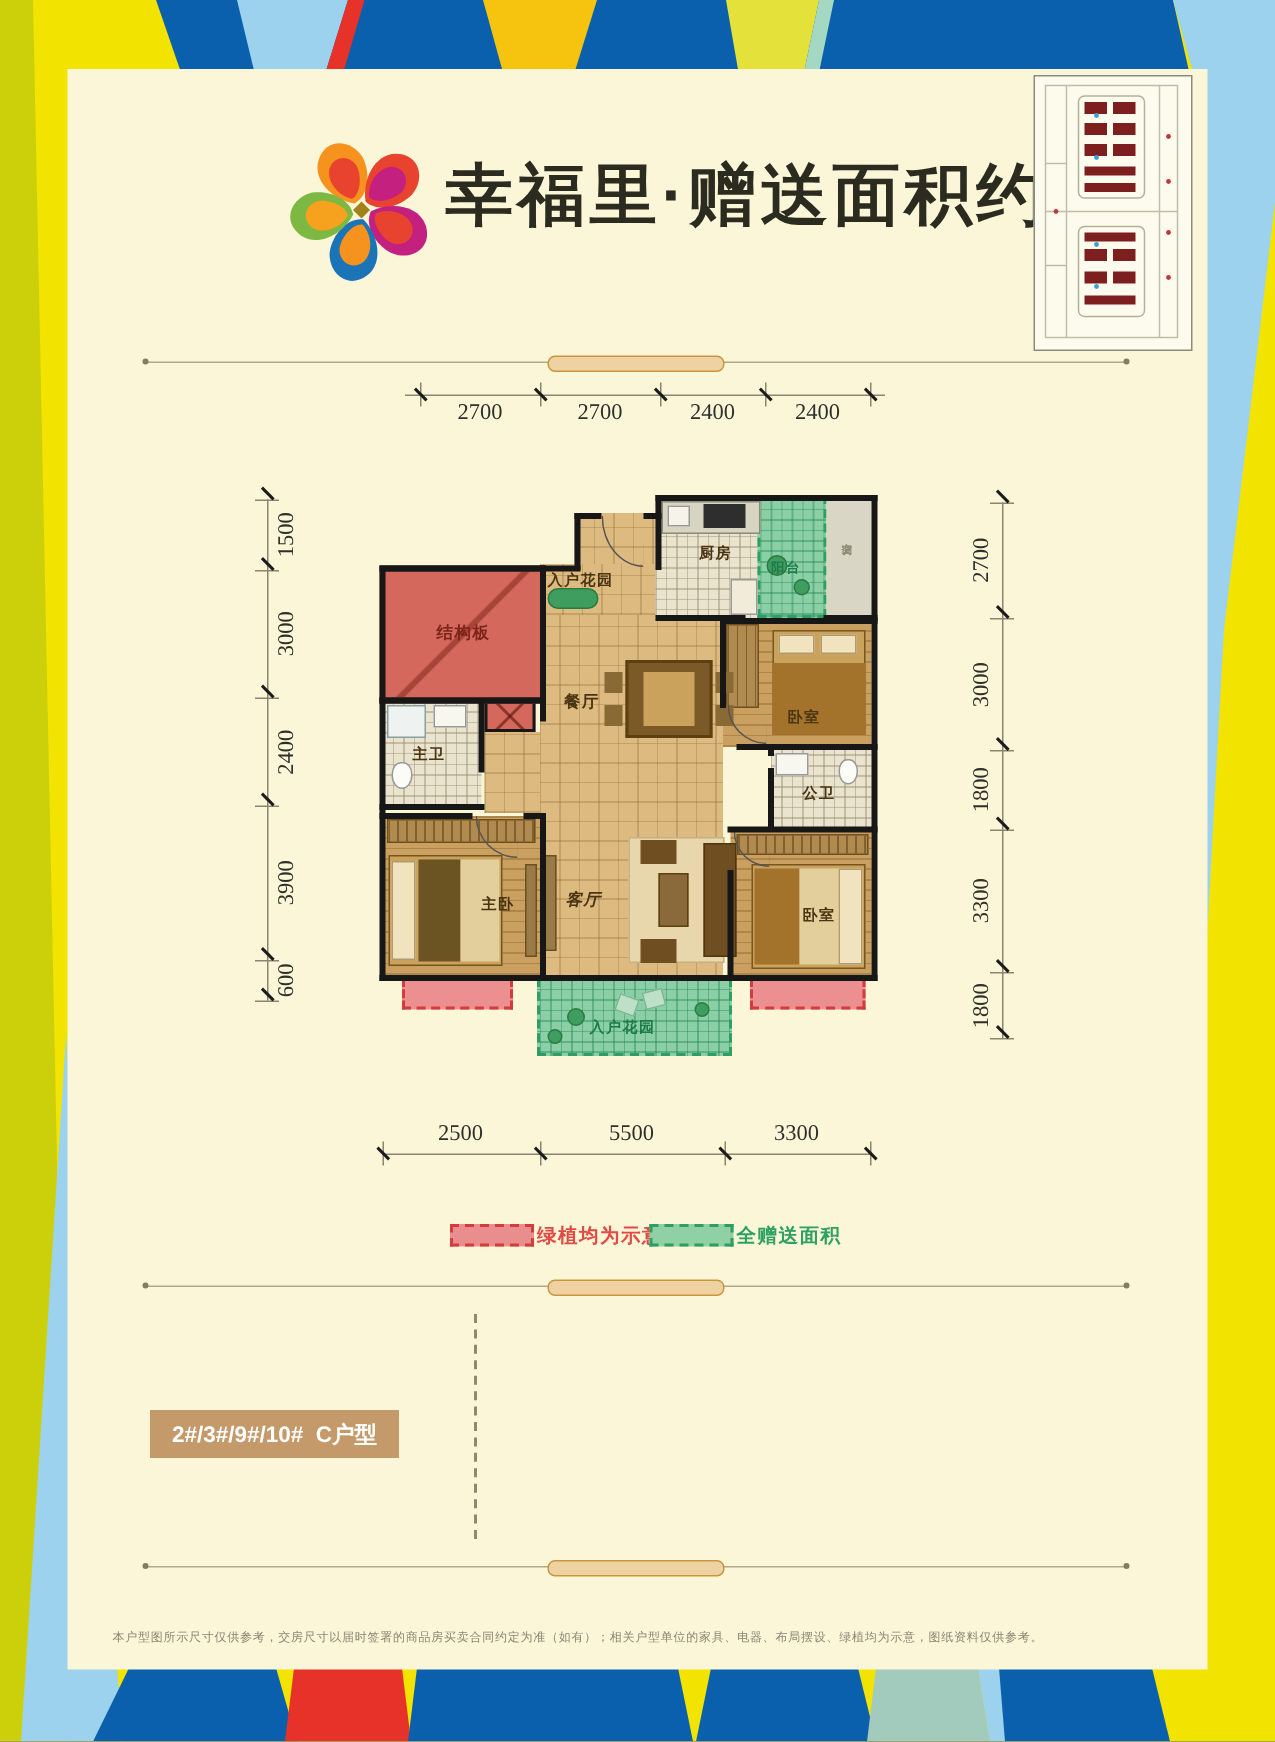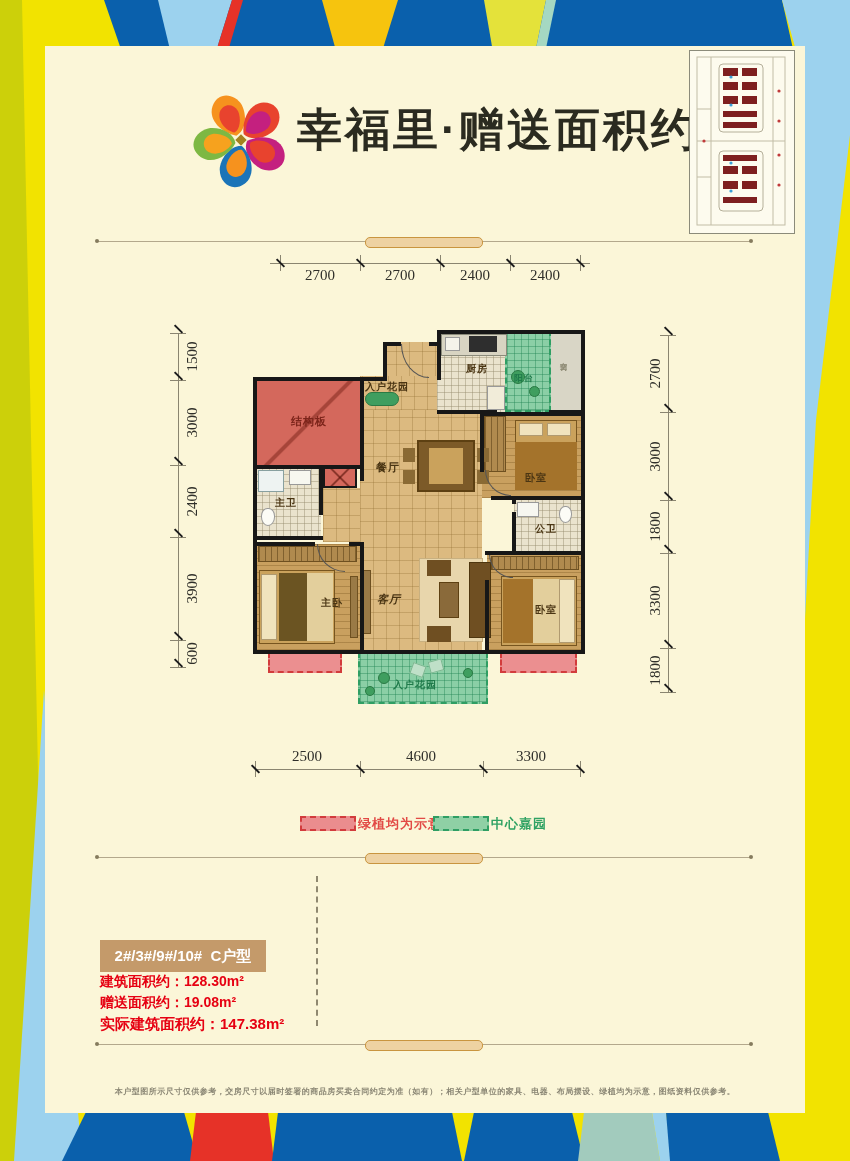--- a/index.html
+++ b/index.html
@@ -59,22 +59,22 @@
   .legend-swatch{position:absolute;height:11px;width:52px;}
   .legend-label{position:absolute;font-size:13px;font-weight:bold;letter-spacing:1px;}
   .badge{position:absolute;left:55px;top:834px;width:166px;height:56px;background:#e4007f;color:#fff;
          display:flex;align-items:center;justify-content:center;font-size:33px;font-weight:900;letter-spacing:4px;}
   .tanbox{position:absolute;left:55px;top:894px;width:166px;height:32px;background:#c49a6a;color:#fff;
           display:flex;align-items:center;justify-content:center;font-size:15px;font-weight:bold;white-space:pre;}
   .areas{position:absolute;left:55px;top:927px;}
   .areas p{margin:0 0 3px 0;font-size:14px;font-weight:bold;color:#e60012;white-space:pre;}
   .areas p:last-child{font-size:15px;}
   .vdash{position:absolute;left:271px;top:830px;height:150px;width:0;border-left:2px dashed #8f8870;}
-  .disclaimer{position:absolute;left:30px;top:1032px;width:700px;text-align:center;
-              font-size:8px;color:#8a8674;letter-spacing:0.5px;font-weight:bold;}
+  .disclaimer{position:absolute;left:30px;top:1032px;width:700px;text-align:left;
+              font-size:8px;color:#8a8674;letter-spacing:0.5px;}
   .siteplan{position:absolute;left:644px;top:4px;width:104px;height:182px;background:#fdfbee;border:1px solid #8b8b7a;}
 </style>
 </head>
 <body>
 
 <div class="poster">
 
   <div class="layer" style="background:#ccd00a;clip-path:polygon(0 0,22px 0,46px 1161px,0 1161px);"></div>
   <div class="layer" style="background:#9cd2ee;clip-path:polygon(14px 1161px,82px 1161px,44px 690px);"></div>
   <div class="layer" style="background:#0a60ac;clip-path:polygon(104px 0,782px 0,795px 58px,124px 58px);"></div>
@@ -197,21 +197,21 @@
     <span class="dim-label-v" style="left:588px;top:472px;">1800</span>
     <span class="dim-label-v" style="left:588px;top:546px;">3300</span>
     <span class="dim-label-v" style="left:588px;top:616px;">1800</span>
 
     <div class="dim-line" style="left:210px;top:723px;width:325px;height:1px;"></div>
     <div class="tick" style="left:210px;top:715px;"></div>
     <div class="tick" style="left:315px;top:715px;"></div>
     <div class="tick" style="left:438px;top:715px;"></div>
     <div class="tick" style="left:535px;top:715px;"></div>
     <span class="dim-label-h" style="left:232px;top:702px;">2500</span>
-    <span class="dim-label-h" style="left:346px;top:702px;">4600</span>
+    <span class="dim-label-h" style="left:346px;top:702px;">5500</span>
     <span class="dim-label-h" style="left:456px;top:702px;">3300</span>
 
     <div class="plan">
 
       <div class="floor-tile" style="left:107px;top:46px;width:122px;height:276px;"></div>
       <div class="floor-tile" style="left:130px;top:12px;width:56px;height:36px;"></div>
       <div class="floor-tile" style="left:109px;top:46px;width:79px;height:34px;"></div>
       <div class="floor-check" style="left:184px;top:0;width:70px;height:84px;"></div>
       <div class="floor-green" style="left:252px;top:0;width:46px;height:82px;"></div>
       <div style="left:298px;top:0;width:30px;height:84px;background:#d9d6c6;"></div>
@@ -316,31 +316,26 @@
       <span class="room-label" style="left:68px;top:266px;">主卧</span>
       <span class="room-label" style="left:124px;top:262px;font-size:11px;font-style:italic;">客厅</span>
       <span class="room-label" style="left:282px;top:192px;">公卫</span>
       <span class="room-label" style="left:282px;top:273px;">卧室</span>
       <span class="room-label" style="left:140px;top:348px;color:#1f7a4a;">入户花园</span>
     </div>
 
     <div class="legend-swatch" style="left:255px;top:770px;background:#ea8d8e;border:2px dashed #d23c3c;"></div>
     <span class="legend-label" style="left:313px;top:769px;color:#e24a45;">绿植均为示意</span>
     <div class="legend-swatch" style="left:388px;top:770px;background:#8fd0a5;border:2px dashed #2f9e63;"></div>
-    <span class="legend-label" style="left:446px;top:769px;color:#2fa263;">中心嘉园</span>
+    <span class="legend-label" style="left:446px;top:769px;color:#2fa263;">全赠送面积</span>
 
     <div class="divider" style="top:811px;"></div>
     <div class="capsule" style="top:807px;"></div>
 
     <div class="tanbox"><span>2#/3#/9#/10#  C户型</span></div>
-    <div class="areas">
-      <p><span>建筑面积约：</span><span>128.30m²</span></p>
-      <p><span>赠送面积约：</span><span>19.08m²</span></p>
-      <p><span>实际建筑面积约：</span><span>147.38m²</span></p>
-    </div>
     <div class="vdash"></div>
 
     <div class="divider" style="top:998px;"></div>
     <div class="capsule" style="top:994px;"></div>
 
     <p class="disclaimer">本户型图所示尺寸仅供参考，交房尺寸以届时签署的商品房买卖合同约定为准（如有）；相关户型单位的家具、电器、布局摆设、绿植均为示意，图纸资料仅供参考。</p>
   </div>
 </div>
 
 </body></html>

